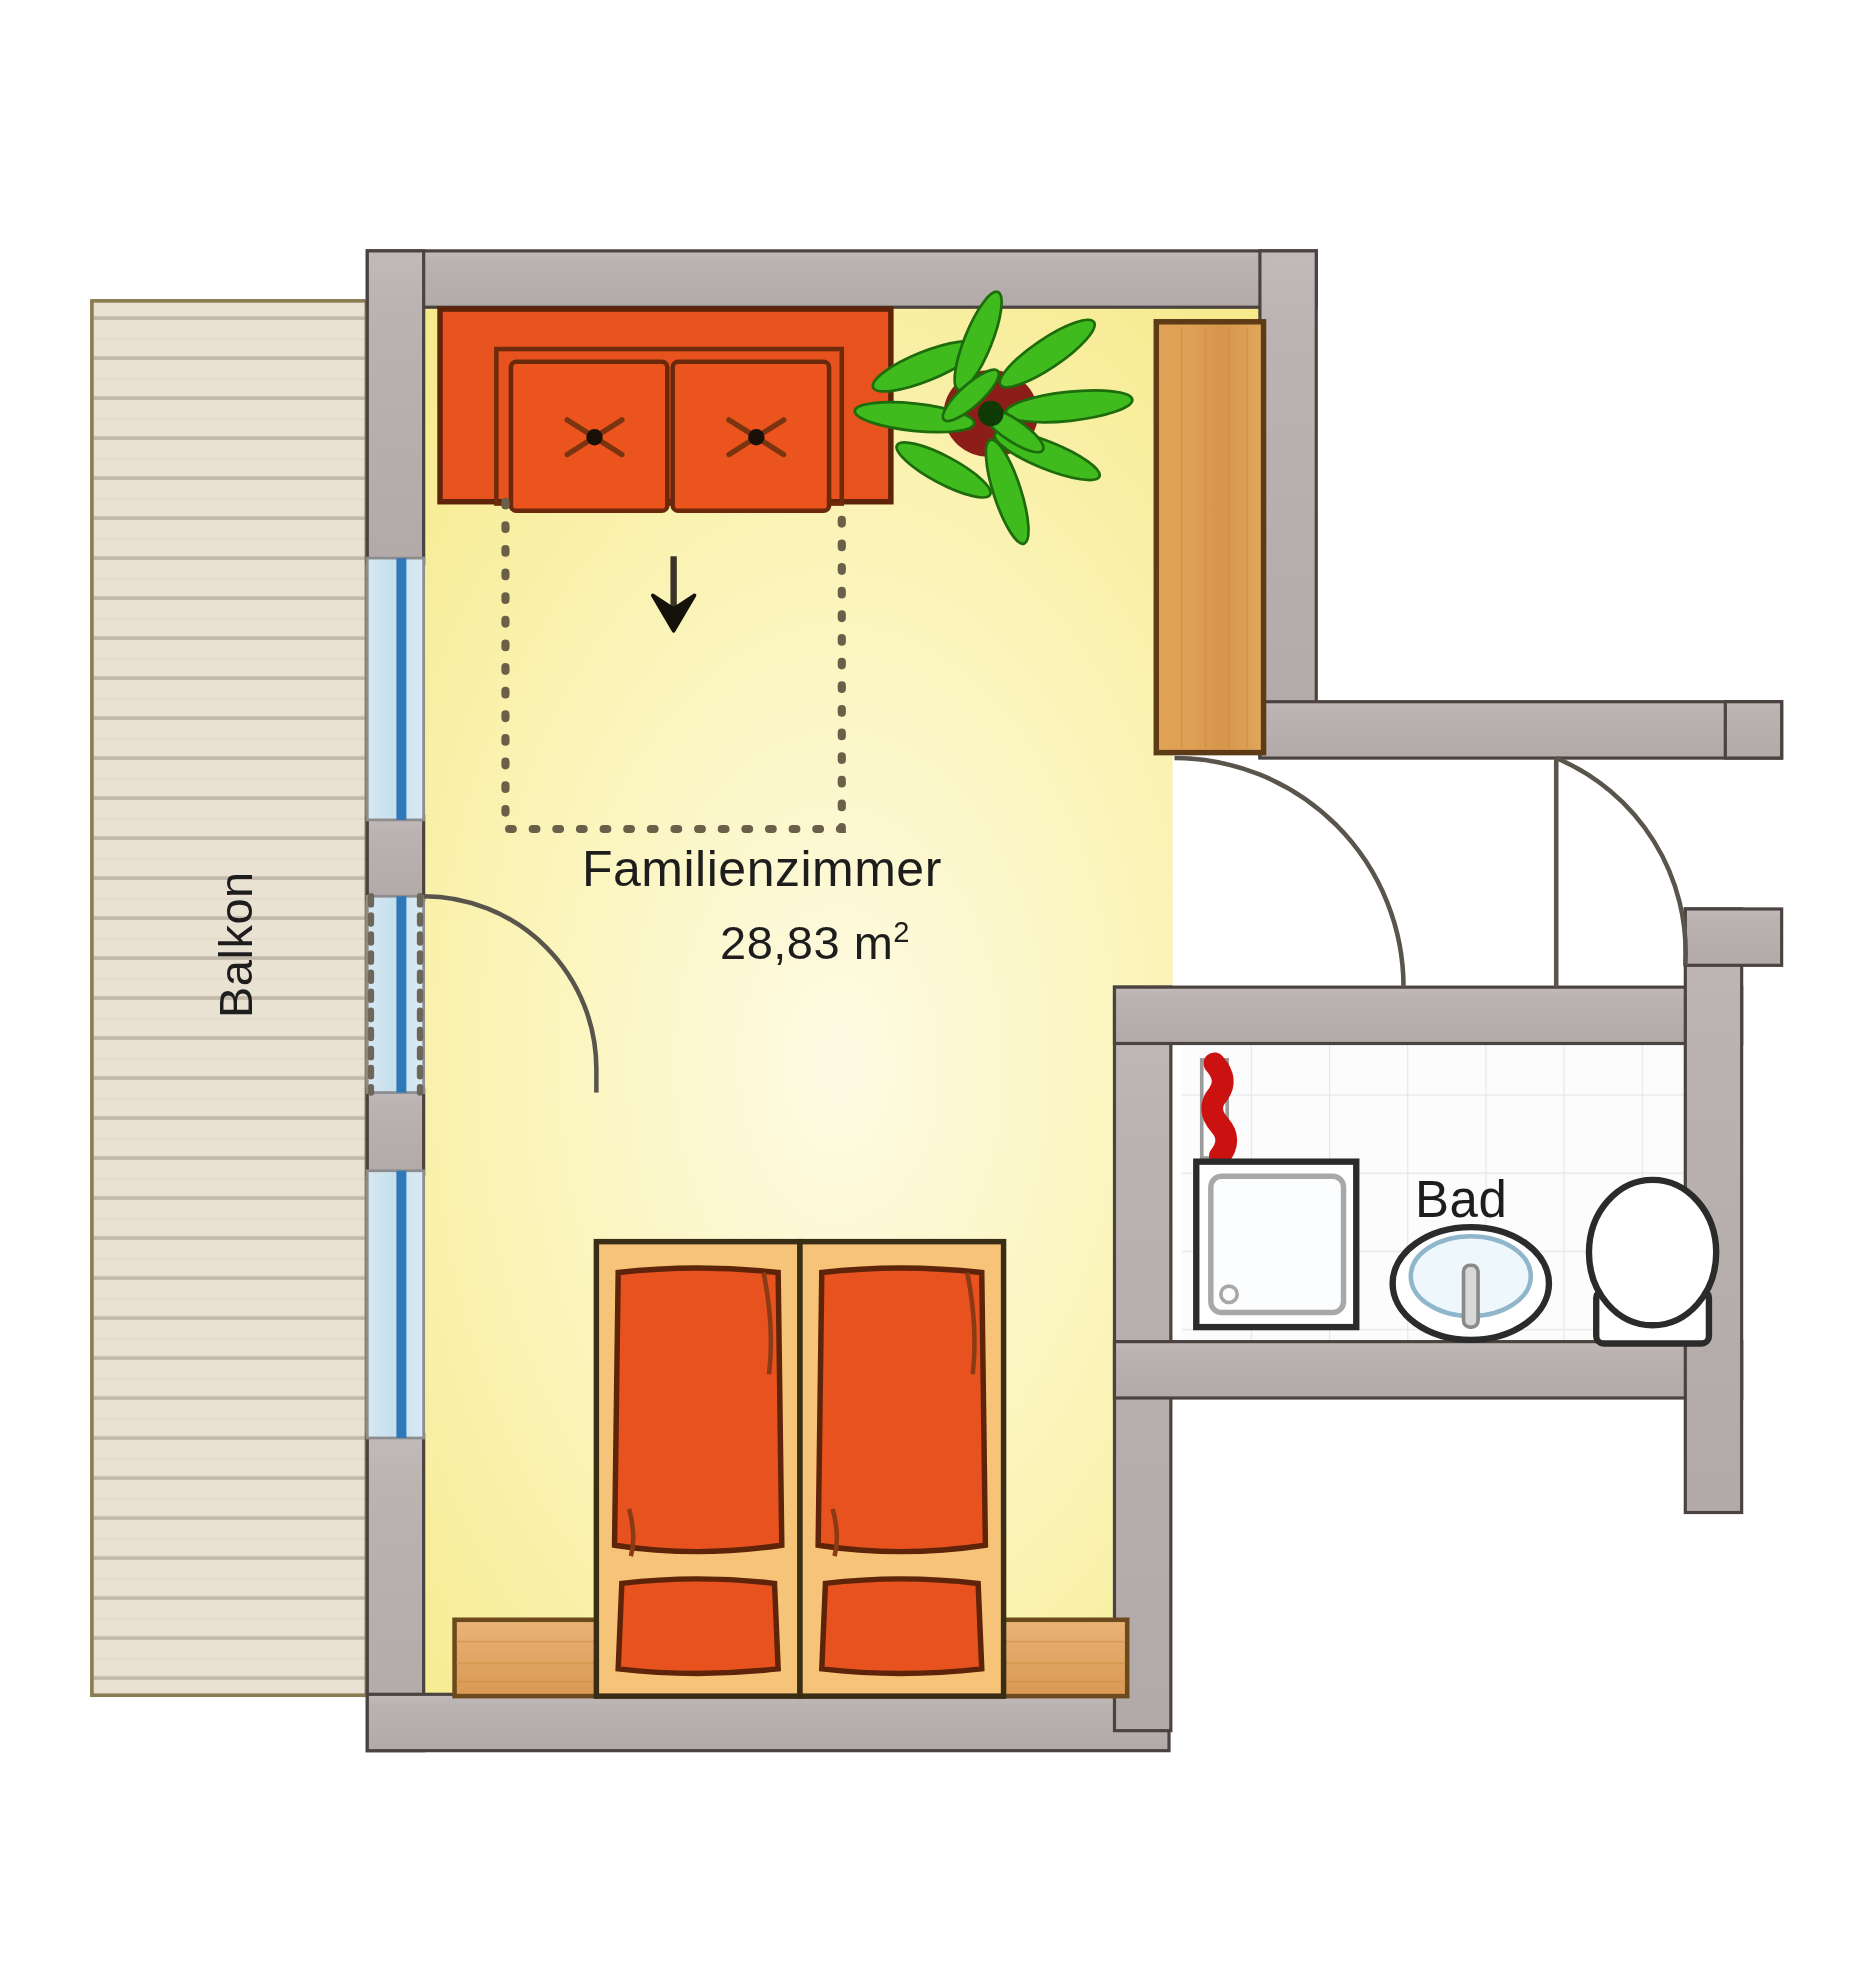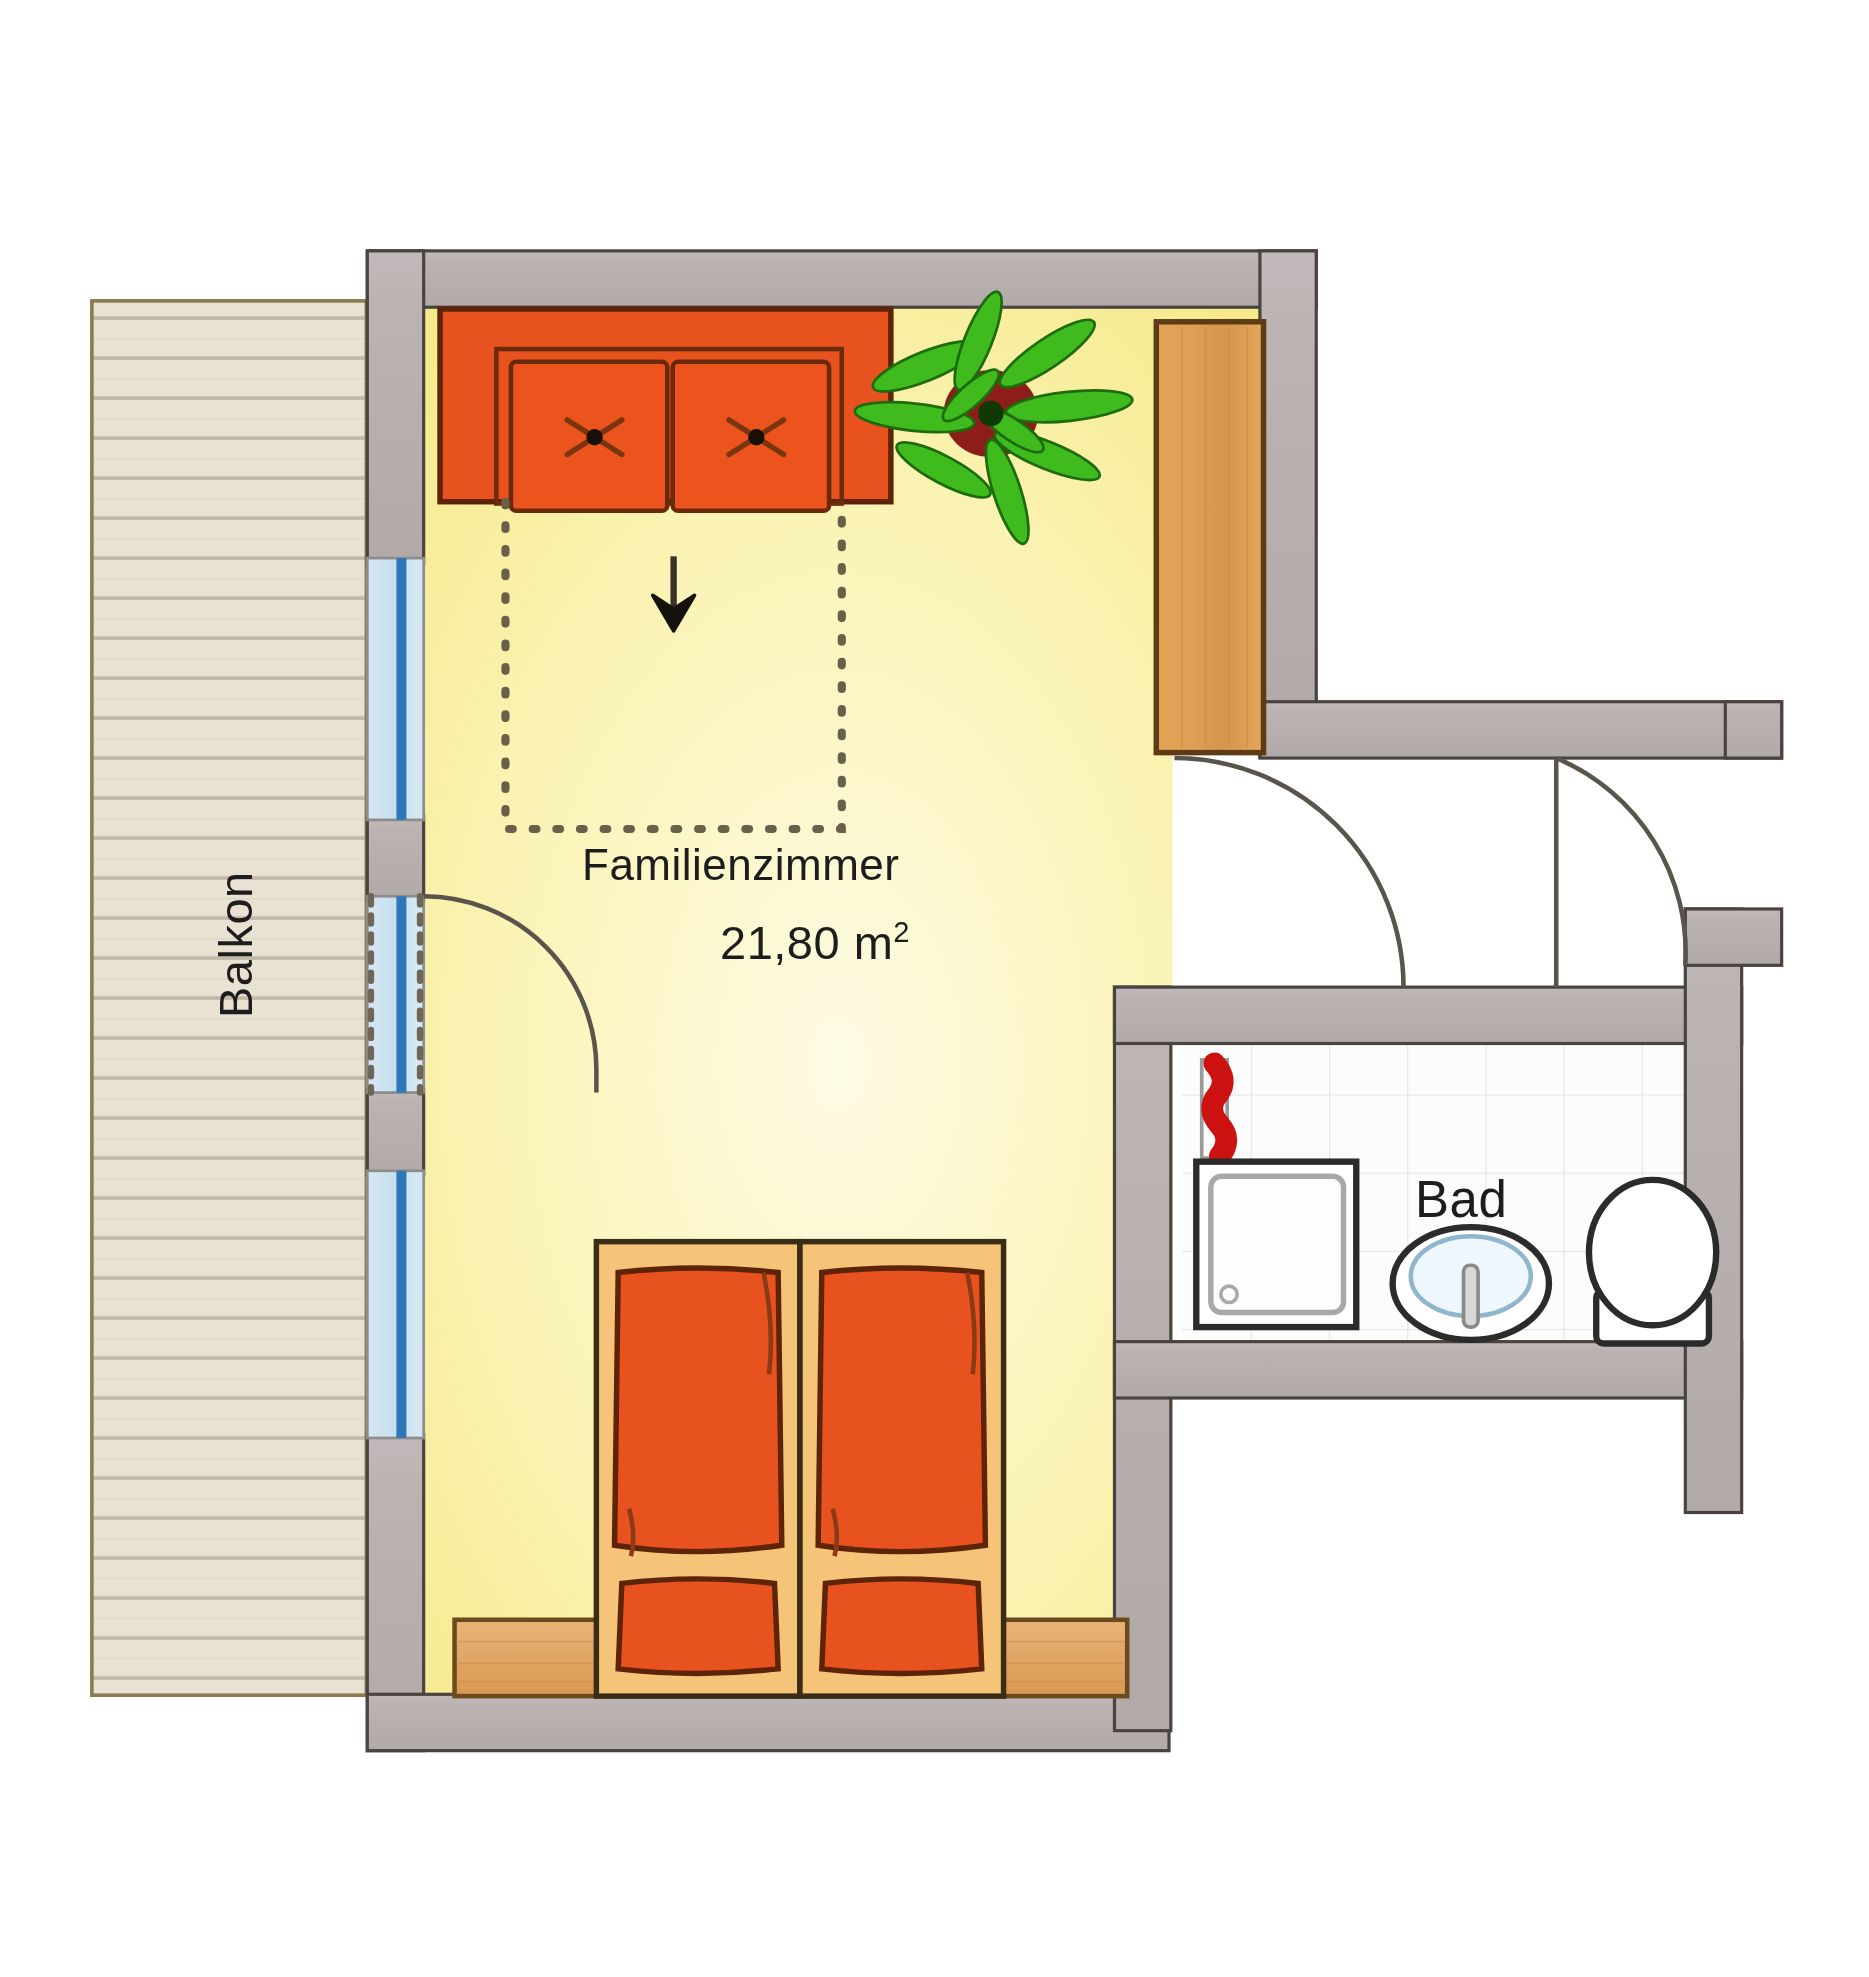--- a/index.html
+++ b/index.html
@@ -13,21 +13,21 @@
   #plan svg{position:absolute;left:0;top:0;}
   .lbl{
     position:absolute;
     color:#1d1d1d;
     white-space:nowrap;
     font-weight:400;
     letter-spacing:0.5px;
   }
   #room-label{
     left:582px;top:840px;
-    font-size:44px;
+    font-size:50px;
   }
   #room-area{
     left:720px;top:915px;
     font-size:47px;
   }
   #bad-label{
     left:1415px;top:1170px;
     font-size:51px;
   }
   #balkon-label{
@@ -272,20 +272,20 @@
 
     <g>
       <rect x="1756" y="1420" width="124" height="58" rx="8" fill="#ffffff" stroke="#2b2b2b" stroke-width="7"></rect>
       <ellipse cx="1818" cy="1378" rx="70" ry="80" fill="#ffffff" stroke="#2b2b2b" stroke-width="7"></ellipse>
     </g>
 
   </svg>
 
   <div class="lbl" id="room-label">Familienzimmer</div>
 
-  <div class="lbl" id="room-area"><span>21,80</span>&nbsp;<span>m</span><span class="sup">2</span></div>
+  <div class="lbl" id="room-area"><span>28,83</span>&nbsp;<span>m</span><span class="sup">2</span></div>
 
   <div class="lbl" id="bad-label">Bad</div>
 
   <div class="lbl" id="balkon-label">Balkon</div>
 
 </div>
 
 
 </body></html>

